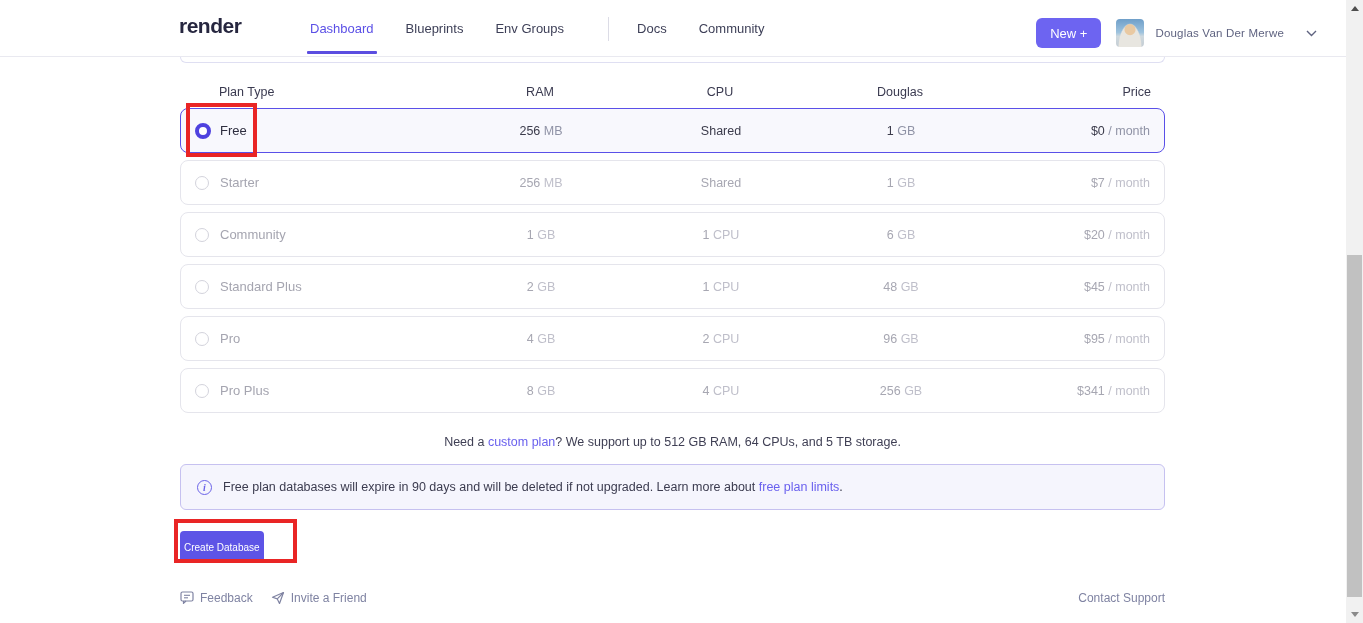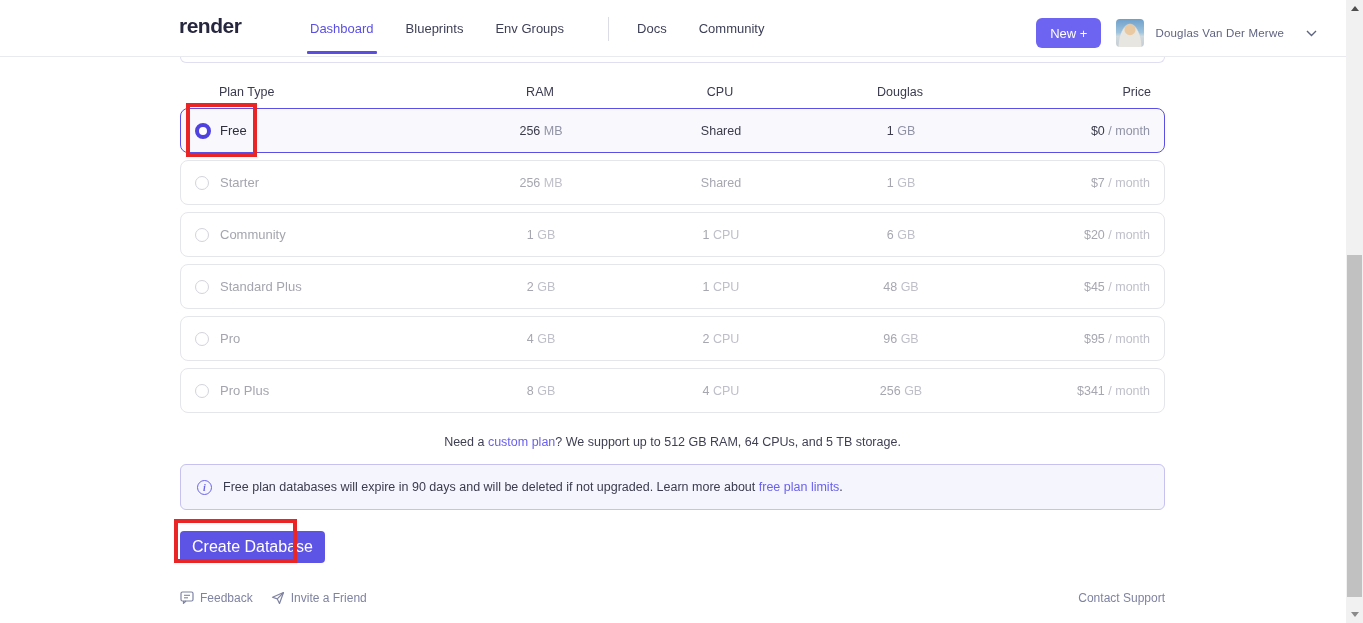--- a/index.html
+++ b/index.html
@@ -59,21 +59,21 @@
   .link { color:#6a61ee; cursor:pointer;text-align:center; }
 
   .info-banner { margin-top:15px; height:46px; border:1px solid #c6c1f0; background:#f5f5fd;
     border-radius:6px; display:flex; align-items:center; padding:0 16px; }
   .info-icon { width:15px; height:15px; border-radius:50%; border:1.4px solid #6b63e8;
     color:#6b63e8; font-size:10px; line-height:13px; text-align:center; flex:none;
     font-family:"Liberation Serif", serif; font-style:italic; font-weight:700; }
   .banner-text { margin-left:11px; font-size:12.5px; color:#3b3b4f; }
 
   .create-btn { margin-top:21px; margin-left:0; background:#5d54e6; color:#fff; border:none;
-    border-radius:4px; height:32px; padding:0 12px; font-size:16px; font-weight:500; cursor:pointer;
+    border-radius:4px; height:32px; padding:0 4px; font-size:10px; font-weight:500; cursor:pointer;
     font-family:"Liberation Sans", sans-serif; }
 
   .page-footer { margin-top:28px; display:flex; align-items:center; font-size:12px;
     color:#7f83a2; font-weight:500; }
   .footer-item { display:flex; align-items:flex-start; gap:6px; cursor:pointer; margin-right:18px; }
   .footer-item svg { display:block; }
   .contact-support { margin-left:auto; cursor:pointer; }
 
   
   .annotation { position:absolute; border:4px solid #e92525; background:transparent; z-index:8; }

